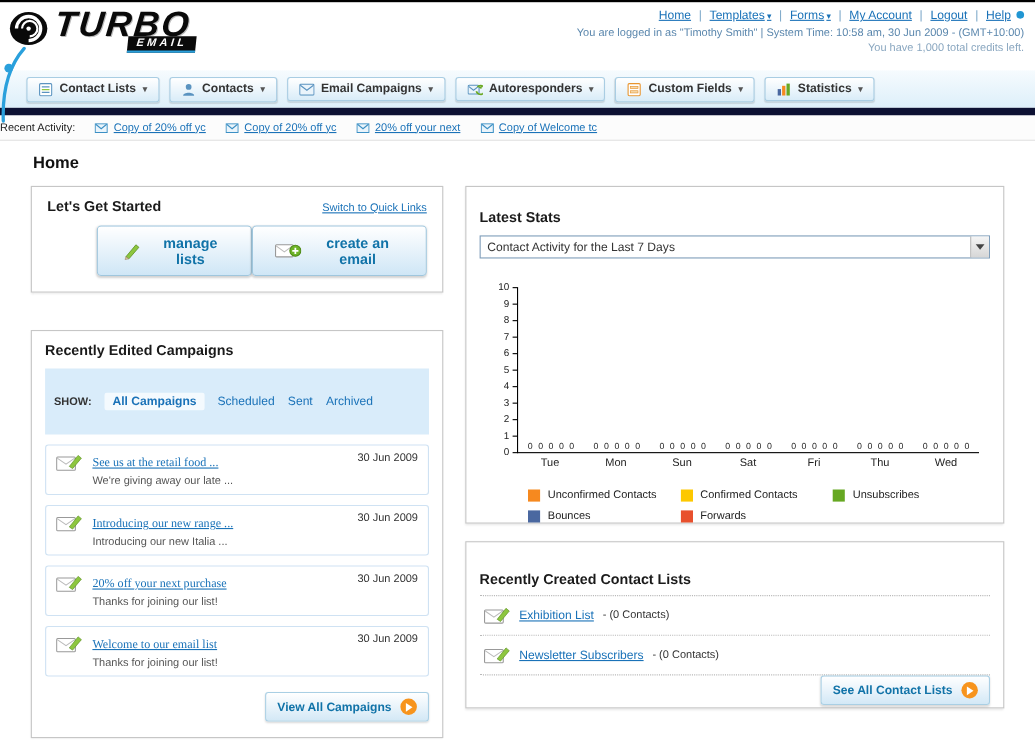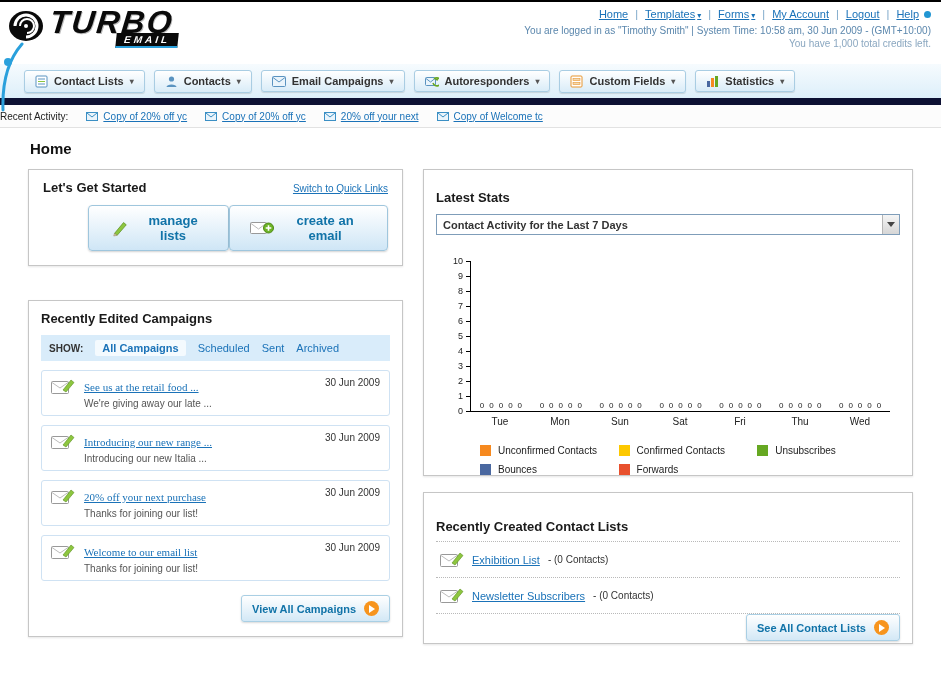--- a/index.html
+++ b/index.html
@@ -81,21 +81,21 @@
     display: inline-flex; align-items: center; gap: 9px;
     background: linear-gradient(#ffffff, #cfe6f6);
     border: 1px solid #9fc6dd; border-radius: 4px;
     padding: 7px 20px; font-size: 13px; font-weight: bold; color: #1173a8;
     box-shadow: 0 1px 2px rgba(0,0,0,.18); cursor: pointer; font-family: inherit;
   }
 
   
   .campaigns { padding: 10px 12px 14px 12px; }
   .filters {
-    background: #d9ecfa; margin-top: 9px; padding: 5px 8px;
+    background: #d9ecfa; margin-top: 9px; padding: 22px 8px;
     display: flex; align-items: center; gap: 12px; font-size: 10px; text-align: center;
   }
   .show-label { font-weight: bold; color: #333; }
   .filter { color: #1a72b8; font-size: 11px; cursor: pointer; }
   .filter.active { background: #f4fafe; padding: 2px 7px; border-radius: 2px; font-weight: bold; }
   .crow {
     border: 1px solid #cfe2f3; border-radius: 3px; margin-top: 9px;
     padding: 6px 9px; display: flex; align-items: flex-start; gap: 9px; cursor: pointer;
   }
   .crow .cmid { flex: 1; }
@@ -116,21 +116,21 @@
   }
   .arrow-circle::after {
     content: ""; width: 0; height: 0; margin-left: 1px;
     border-left: 6px solid #fff; border-top: 4px solid transparent; border-bottom: 4px solid transparent;
   }
 
   
   .stats { padding: 20px 12px 16px 12px; margin-bottom: 16px; height: 307px; }
   .sel {
     margin-top: 9px; height: 21px; border: 1px solid #7f9db9; background: #fff;
-    display: flex; align-items: center; font-size: 11px; padding-left: 6px; cursor: pointer; font-weight: bold;
+    display: flex; align-items: center; font-size: 11px; padding-left: 6px; cursor: pointer;
   }
   .sel .arrowbox {
     margin-left: auto; width: 17px; height: 19px; border-left: 1px solid #b5b5b5;
     background: linear-gradient(#f5f5f5, #d6d6d6);
     display: flex; align-items: center; justify-content: center;
   }
   .sel .arrowbox::after {
     content: ""; width: 0; height: 0;
     border-top: 5px solid #444; border-left: 4px solid transparent; border-right: 4px solid transparent;
   }

